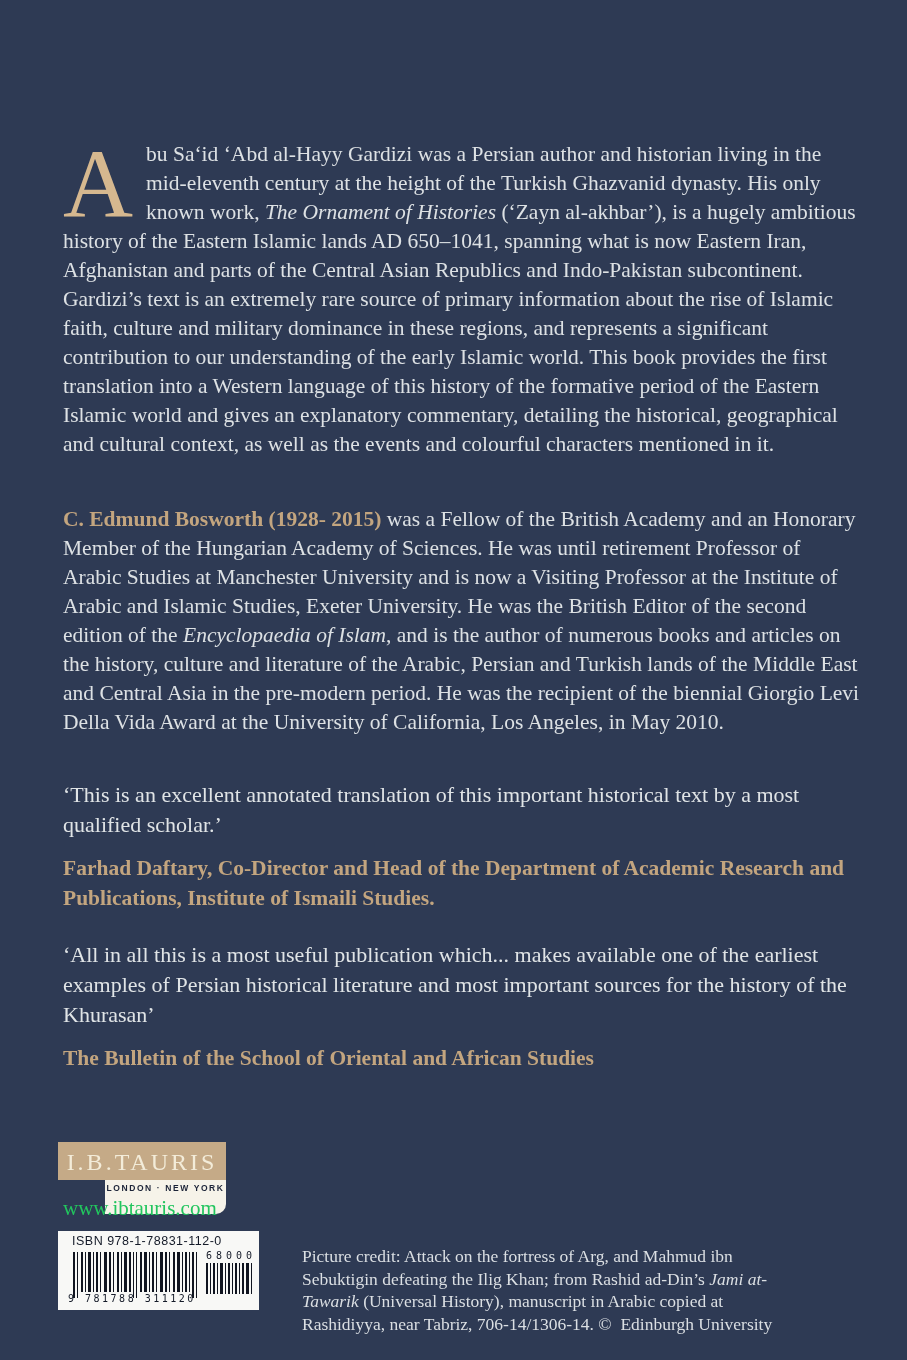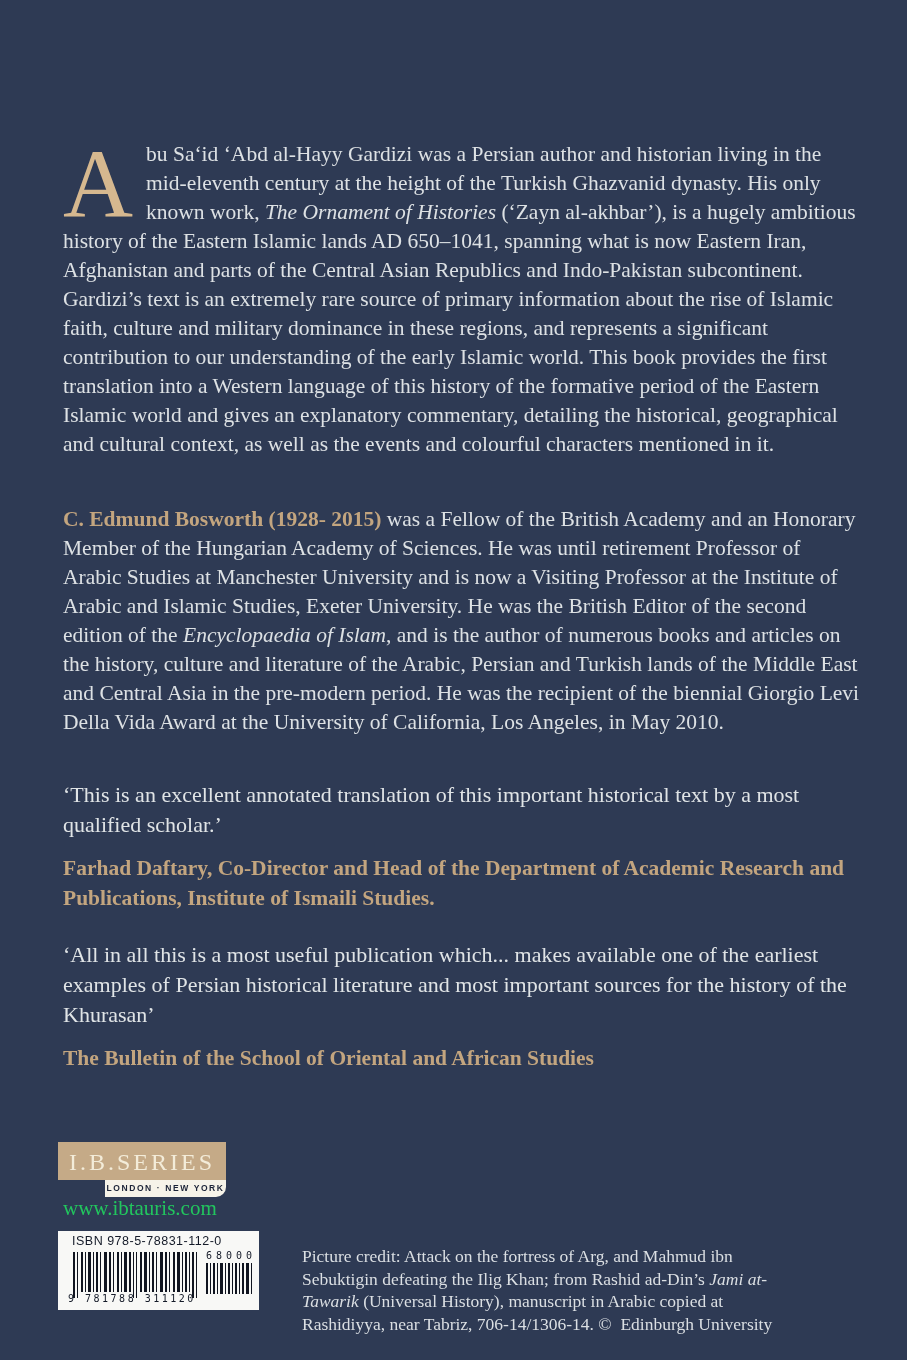--- a/index.html
+++ b/index.html
@@ -56,21 +56,21 @@
   .logo{position:absolute;top:1142px;left:58px;}
   .logo-main{
     width:168px;height:38px;
     background:#c5aa87;
     color:#f3ecd9;
     font-size:24px;letter-spacing:3px;
     text-align:center;line-height:40px;
   }
   .logo-sub{
     position:absolute;left:47px;top:38px;
-    width:121px;height:17px;
+    width:121px;height:34px;
     background:#f6f3e9;
     color:#1c2438;
     font-family:"Liberation Sans","DejaVu Sans",sans-serif;
     font-size:8.5px;font-weight:bold;letter-spacing:1.6px;
     text-align:center;line-height:17px;
     border-radius:0 0 10px 0;
     white-space:nowrap;
   }
   .site{
     position:absolute;top:1196px;left:63px;
@@ -124,28 +124,28 @@
     <p class="qtext">‘All in all this is a most useful publication which... makes available one of the earliest examples of Persian historical literature and most important sources for the history of the Khurasan’</p>
     <p class="attr attr2">The Bulletin of the School of Oriental and African Studies</p>
   </div>
 
   <div class="quote q1">
     <p class="qtext">‘This is an excellent annotated translation of this important historical text by a most qualified scholar.’</p>
     <p class="attr">Farhad Daftary, Co-Director and Head of the Department of Academic Research and Publications, Institute of Ismaili Studies.</p>
   </div>
 
   <div class="logo">
-    <div class="logo-main">I.B.SERIES</div>
+    <div class="logo-main">I.B.TAURIS</div>
     <div class="logo-sub">LONDON · NEW YORK</div>
   </div>
 
   <div class="site">www.ibtauris.com</div>
 
   <div class="barcode-box">
-    <div class="isbn">ISBN 978-5-78831-112-0</div>
+    <div class="isbn">ISBN 978-1-78831-112-0</div>
     <div class="bars-main">
         <div style="position: absolute; top: 0px; background: rgb(16, 20, 31); left: 0px; width: 2px; height: 46px;"></div>
         <div style="position: absolute; top: 0px; background: rgb(16, 20, 31); left: 4px; width: 1px; height: 46px;"></div>
         <div style="position: absolute; top: 0px; background: rgb(16, 20, 31); left: 8px; width: 2px; height: 40px;"></div>
         <div style="position: absolute; top: 0px; background: rgb(16, 20, 31); left: 12px; width: 1px; height: 40px;"></div>
         <div style="position: absolute; top: 0px; background: rgb(16, 20, 31); left: 15px; width: 3px; height: 40px;"></div>
         <div style="position: absolute; top: 0px; background: rgb(16, 20, 31); left: 20px; width: 1px; height: 40px;"></div>
         <div style="position: absolute; top: 0px; background: rgb(16, 20, 31); left: 23px; width: 2px; height: 40px;"></div>
         <div style="position: absolute; top: 0px; background: rgb(16, 20, 31); left: 27px; width: 1px; height: 40px;"></div>
         <div style="position: absolute; top: 0px; background: rgb(16, 20, 31); left: 31px; width: 3px; height: 40px;"></div>

